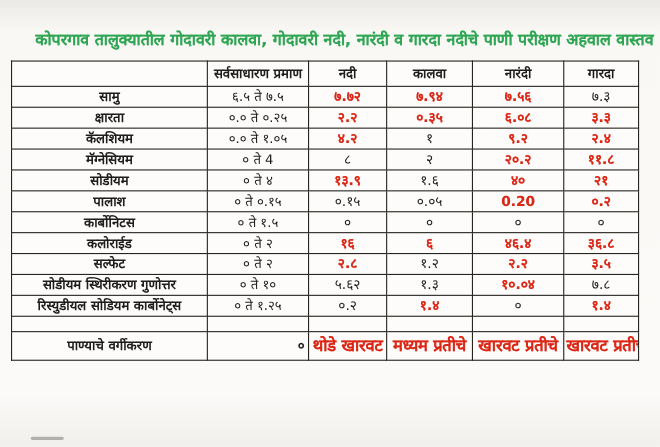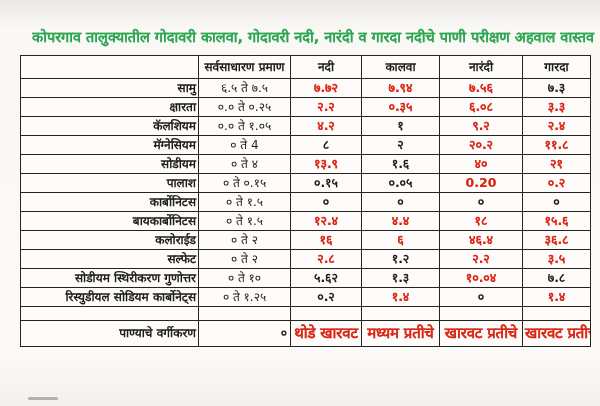--- a/index.html
+++ b/index.html
@@ -21,43 +21,43 @@
     position:absolute;inset:0;
     background:linear-gradient(180deg,#ebe9e6 0%,#f9f8f5 7%,#fbfaf8 88%,#f2f0ec 100%);
   }
   .title{
     position:absolute;left:32px;top:27px;width:576px;
     color:var(--green);font-weight:700;font-size:14.5px;line-height:1.4;
     white-space:nowrap;overflow:hidden;
     text-shadow:0 0 .4px rgba(47,166,83,.6);
   }
   table.report{
-    position:absolute;left:20px;top:55px;width:570px;
+    position:absolute;left:10px;top:55px;width:570px;
     border-collapse:collapse;table-layout:fixed;
     background:#fdfcfa;
   }
   table.report th,table.report td{
     border:1.5px solid var(--border);
     padding:0 2px;line-height:1.05;overflow:hidden;white-space:nowrap;
     color:var(--ink);
   }
   table.report th{
     height:23px;font-size:12px;font-weight:700;text-align:center;
   }
   tr.data td{height:19px;}
   tr.spacer td{height:14px;}
   tr.classification td{height:26px;}
   td.label{
-    text-align:right;padding-left:5px;font-weight:700;font-size:12px;margin-top:34px;
+    text-align:center;padding-left:5px;font-weight:700;font-size:12px;margin-top:34px;
   }
   td.range{
     text-align:center;font-size:12px;font-weight:400;
   }
   td.value{
-    text-align:center;font-size:12.5px;font-weight:700;
+    text-align:center;font-size:12.5px;font-weight:400;
   }
   td.value.alert{
     color:var(--red);font-weight:700;
     text-shadow:0 0 .4px rgba(221,39,22,.55);
   }
   tr.classification td.range{text-align:right;padding-right:3px;font-weight:700;}
   tr.classification td.value{font-size:15px;font-weight:700;letter-spacing:-.2px;text-align:center;}
   .artifact{
     position:absolute;left:28px;bottom:6px;width:30px;height:3px;
     background:rgba(60,55,50,.35);border-radius:2px;
@@ -139,28 +139,20 @@
         </tr>
         <tr class="data">
           <td class="label">कार्बोनिटस</td>
           <td class="range">० ते १.५</td>
           <td class="value">०</td>
           <td class="value">०</td>
           <td class="value">०</td>
           <td class="value">०</td>
         </tr>
         <tr class="data">
-          <td class="label">बायकार्बोनिटस</td>
-          <td class="range">० ते १.५</td>
-          <td class="value alert">१२.४</td>
-          <td class="value alert">४.४</td>
-          <td class="value alert">१८</td>
-          <td class="value alert">१५.६</td>
-        </tr>
-        <tr class="data">
           <td class="label">कलोराईड</td>
           <td class="range">० ते २</td>
           <td class="value alert">१६</td>
           <td class="value alert">६</td>
           <td class="value alert">४६.४</td>
           <td class="value alert">३६.८</td>
         </tr>
         <tr class="data">
           <td class="label">सल्फेट</td>
           <td class="range">० ते २</td>

